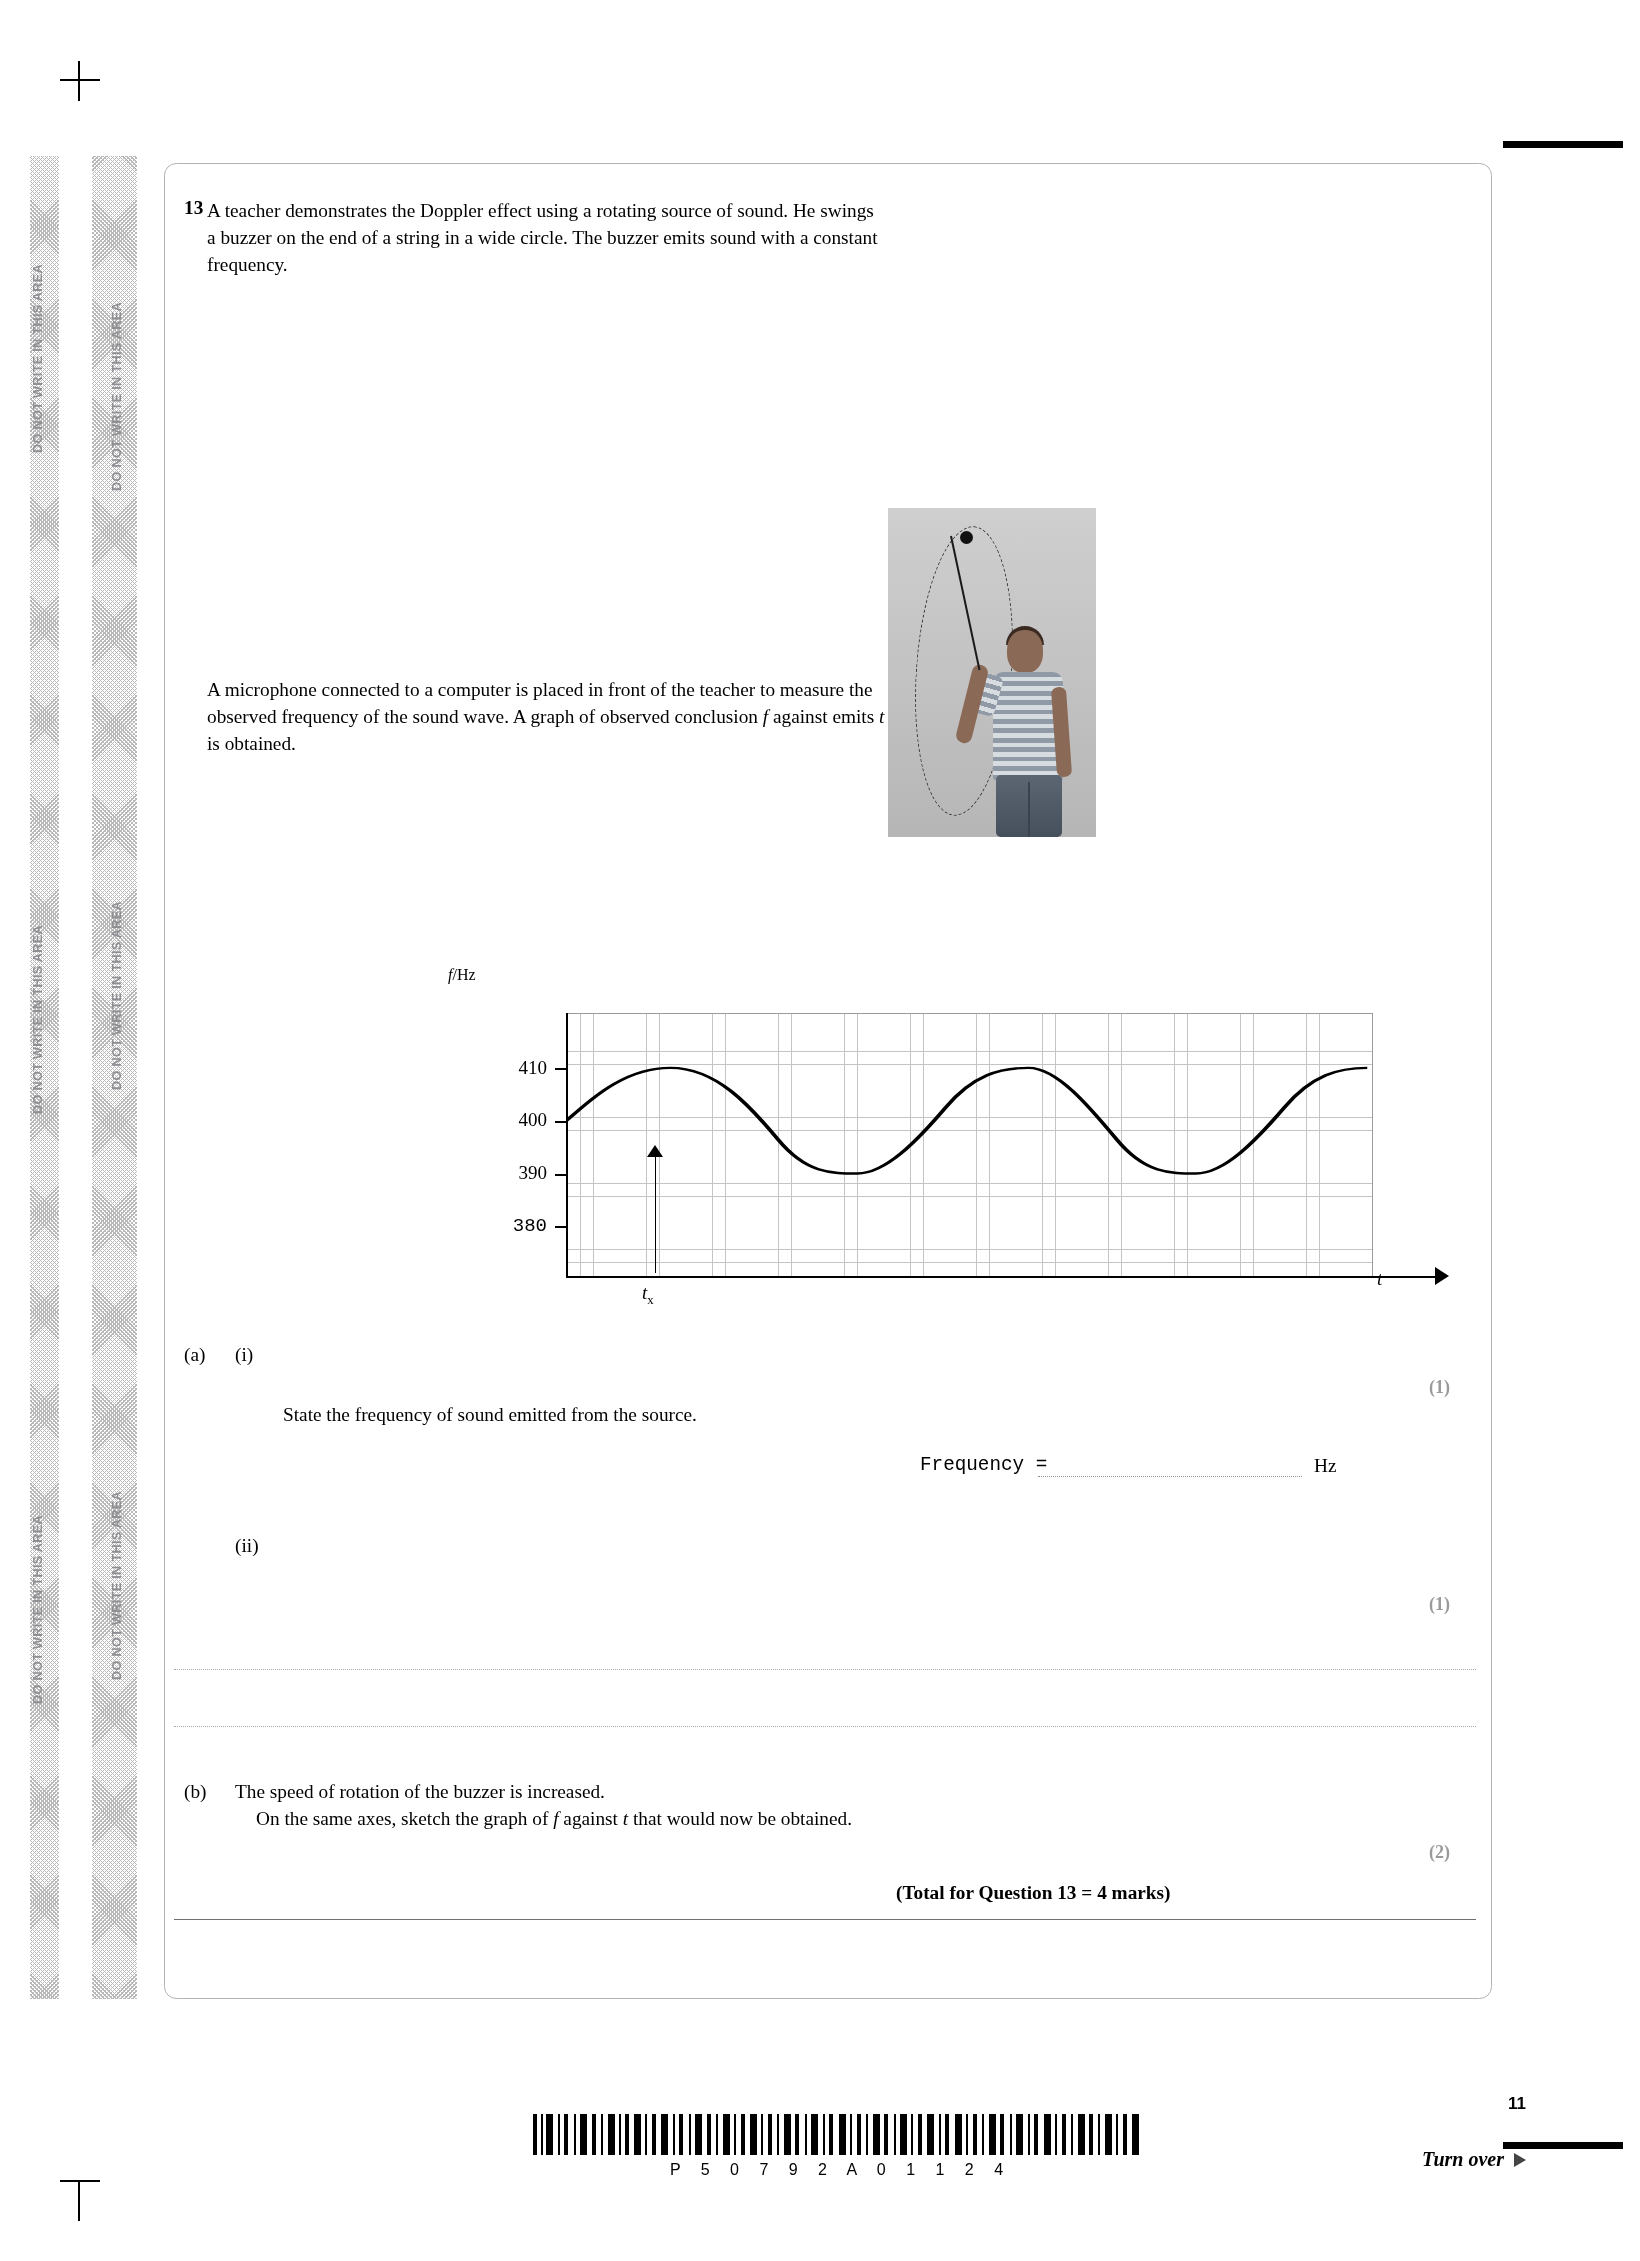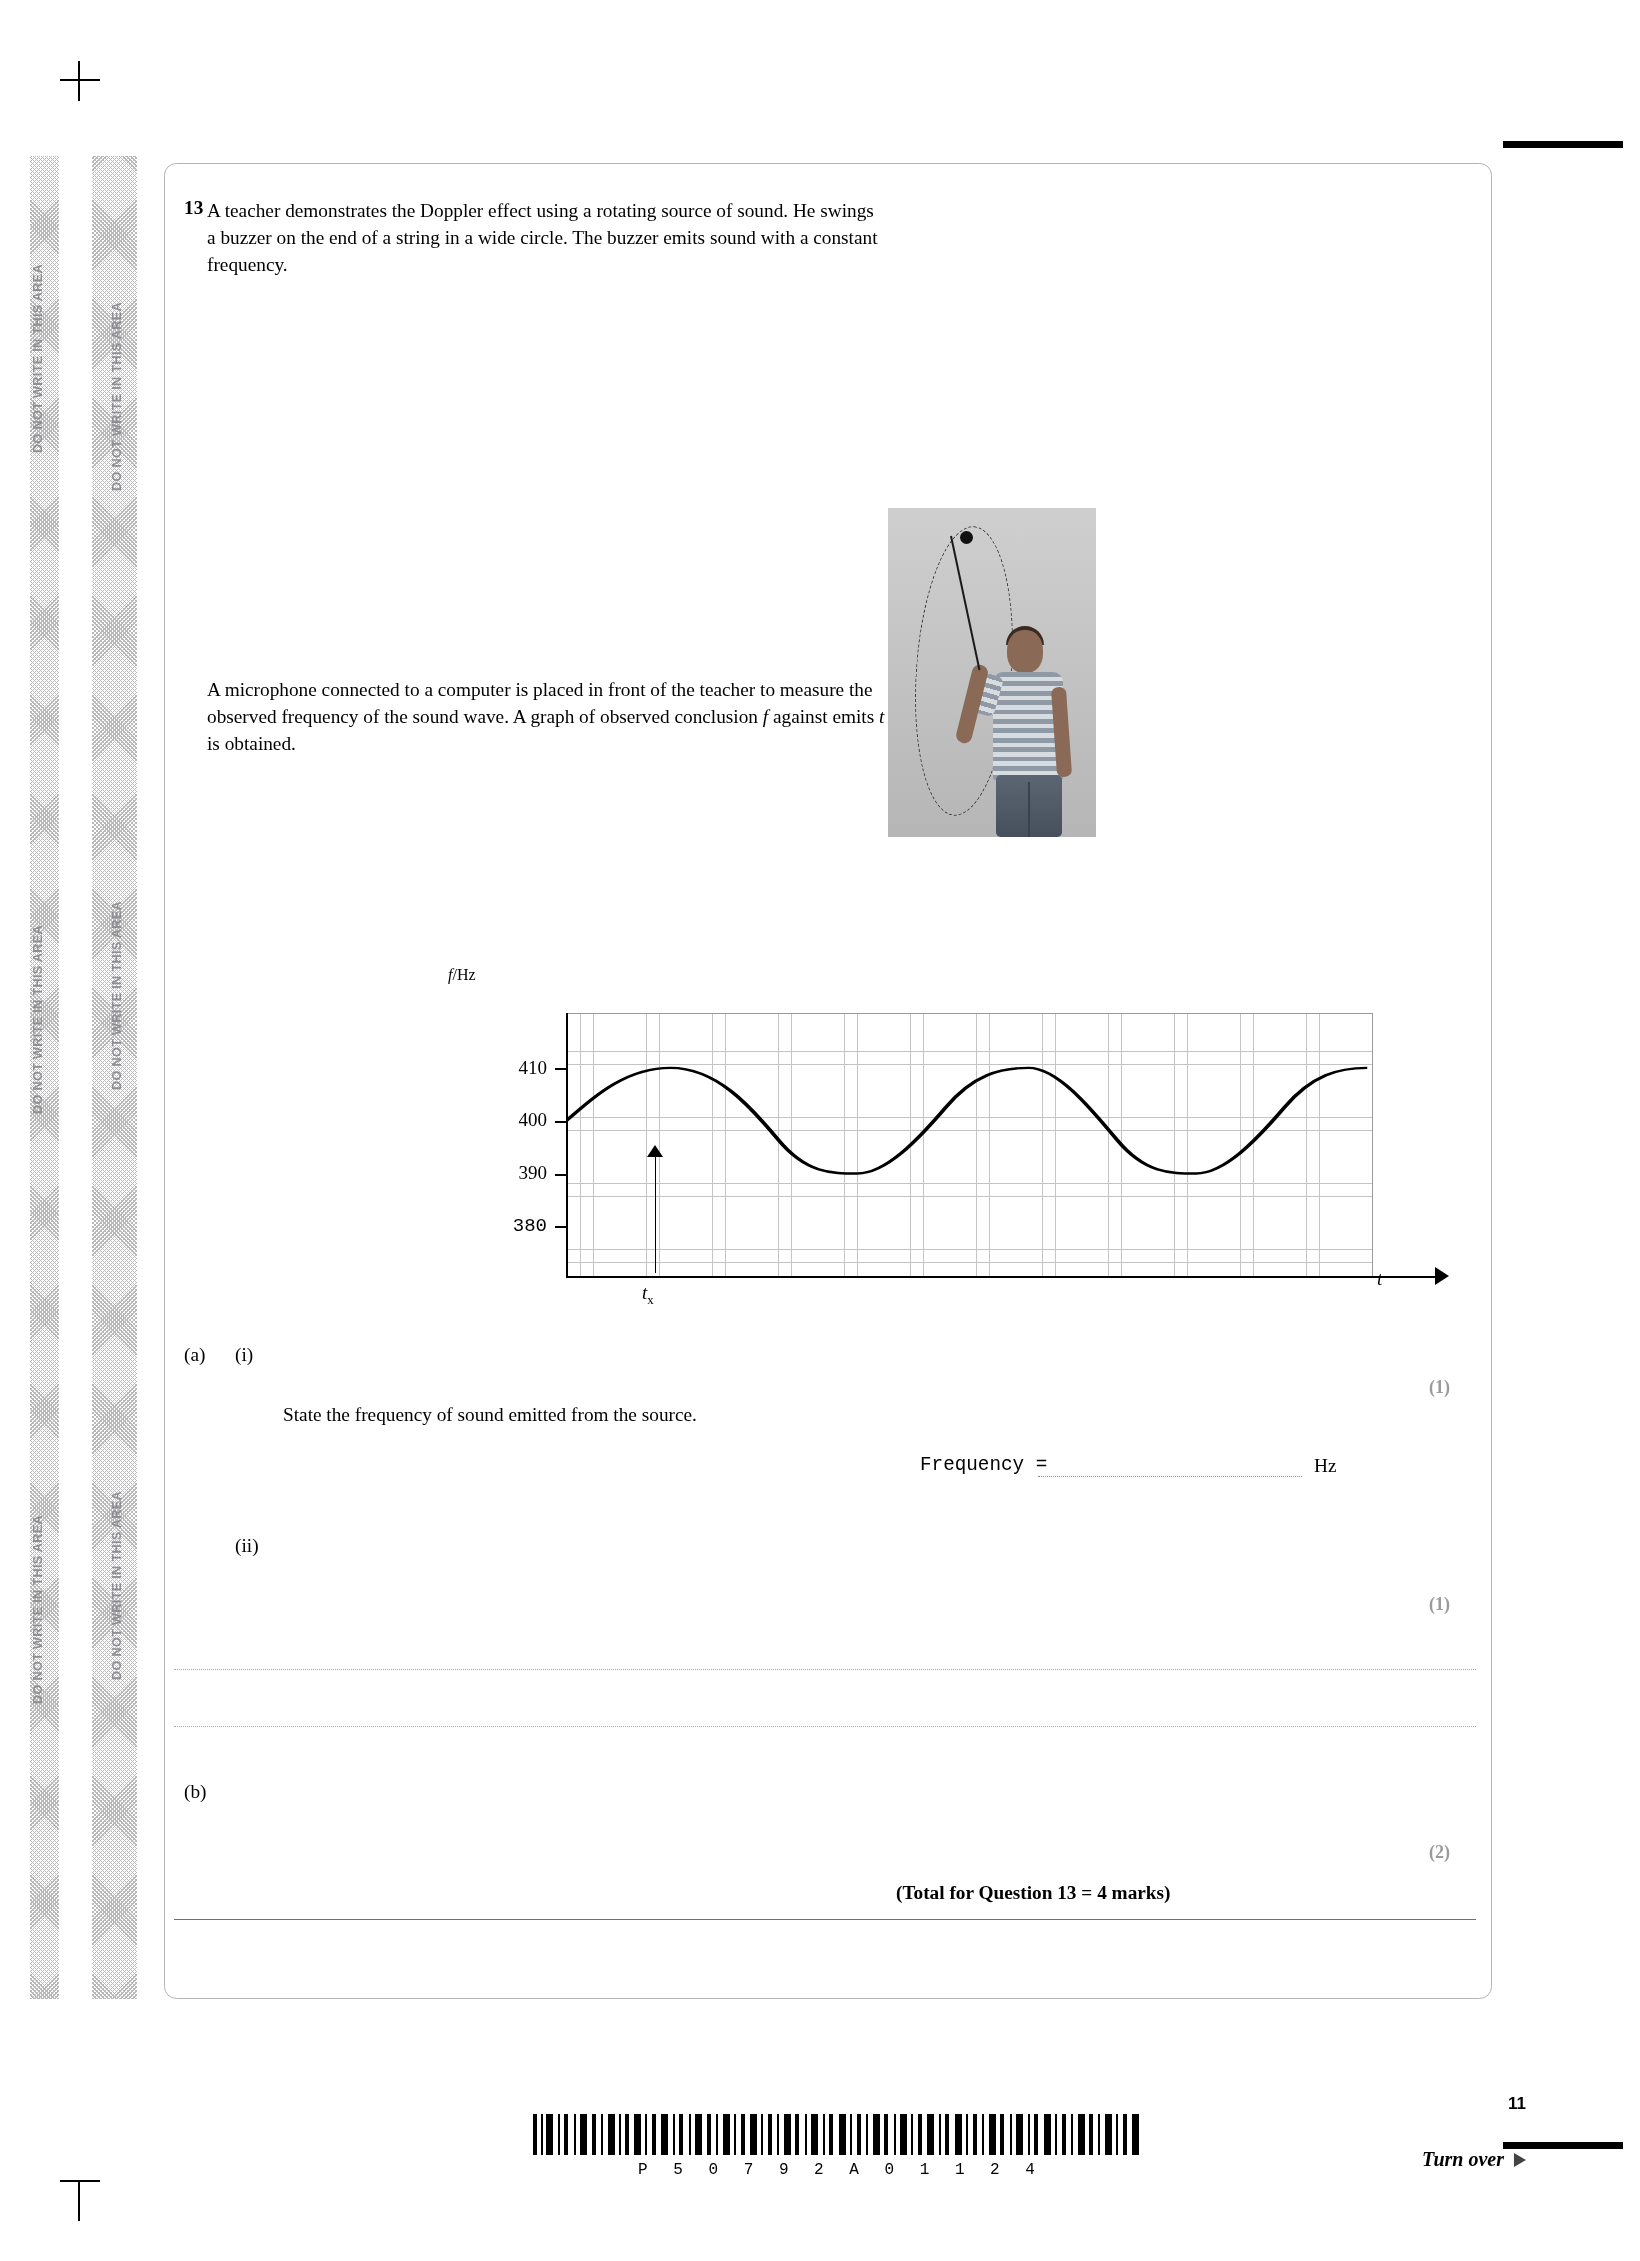--- a/index.html
+++ b/index.html
@@ -232,21 +232,21 @@
     font-weight:bold;
     font-size:19.3px;
   }
 
   
   .barcode { position:absolute; left:533px; top:2114px; width:609px; height:41px; }
   .barcode span { position:absolute; top:0; background:#000; height:41px; }
   .barcode-text {
     position:absolute; left:562px; top:2161px;
     width:557px; text-align:center;
-    font-family:Liberation Mono, monospace;
+    font-family:Liberation Sans, sans-serif;
     font-size:16px; letter-spacing:8px;
   }
   .pagenum {
     position:absolute; right:115px; top:2094px;
     font-family:"Liberation Sans", sans-serif;
     font-weight:bold; font-size:17px;
   }
   .turnover {
     position:absolute; right:137px; top:2148px;
     font-family:"Liberation Serif", serif;
@@ -351,20 +351,24 @@
     <div class="freq-line" style="left:873px; top:1312px; width:264px;"></div>
     <div class="para" style="left:1149px; top:1288px;">Hz</div>
 
     <div class="para" style="left:70px; top:1368px;">(ii)</div>
     <div class="mark" style="left:1264px; top:1430px;">(1)</div>
 
     <div class="ans-dotline" style="top:1505px; left:9.4px; width:1302px;"></div>
     <div class="ans-dotline" style="top:1562px; left:9.4px; width:1302px;"></div>
 
     <div class="para" style="left:19px; top:1614px;">(b)</div>
+    <div class="para" style="left:70px; top:1614px; width:1133px;">
+      <span>The speed of rotation of the buzzer is increased.</span><br>
+      <span style="display:inline-block; margin-left:21px;"><span>On the same axes, sketch the graph of </span><span class="ital">f</span><span> against </span><span class="ital">t</span><span> that would now be obtained.</span></span>
+    </div>
     <div class="mark" style="left:1264px; top:1678px;">(2)</div>
 
     <div class="total" style="left:731px; top:1718px;">(Total for Question 13 = 4 marks)</div>
     <div style="position:absolute; left:9.4px; top:1755px; width:1302px; height:1.4px; background:#6f6f6f;"></div>
 
   </div>
 </div>
 
 <div class="barcode">
   <span style="left:0px;width:4.2px"></span>

